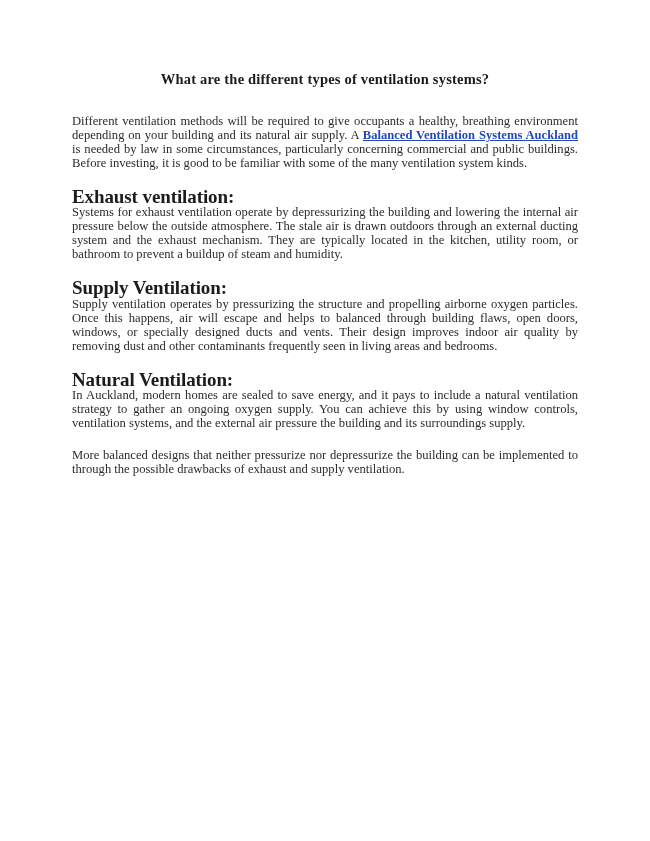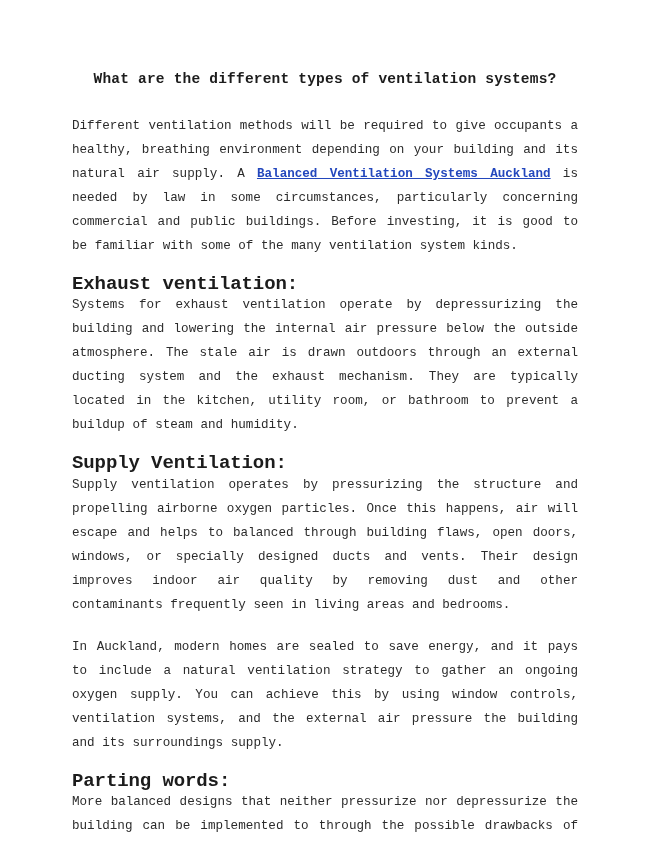--- a/index.html
+++ b/index.html
@@ -6,21 +6,21 @@
     margin: 0;
     padding: 0;
     background: #ffffff;
   }
   .page {
     position: relative;
     width: 650px;
     height: 841px;
     background: #ffffff;
     overflow: hidden;
-    font-family: Liberation Mono, monospace;
+    font-family: Liberation Serif, serif;
     color: #2b2b2b;
   }
   .content {
     position: absolute;
     left: 72px;
     top: 0;
     width: 506px;
   }
   .doc-title {
     margin: 0;
@@ -29,21 +29,21 @@
     font-weight: bold;
     text-align: center;
     letter-spacing: 0.2px;
     color: #1c1c1c;
     line-height: 1.25;
   }
   .para {
     margin: 0;
     padding: 0;
     font-size: 12.6px;
-    line-height: 24px;
+    line-height: 14px;
     text-align: justify;
     text-justify: inter-word;
     color: #2b2b2b;
   }
   .para-lead {
     margin-top: 26px;
   }
   .section-heading {
     margin: 0;
     padding: 0;
@@ -78,22 +78,22 @@
       <div class="section-heading">Exhaust ventilation:</div>
       <p class="para">Systems for exhaust ventilation operate by depressurizing the building and lowering the internal air pressure below the outside atmosphere. The stale air is drawn outdoors through an external ducting system and the exhaust mechanism. They are typically located in the kitchen, utility room, or bathroom to prevent a buildup of steam and humidity.</p>
     </div>
 
     <div class="section-block">
       <div class="section-heading">Supply Ventilation:</div>
       <p class="para">Supply ventilation operates by pressurizing the structure and propelling airborne oxygen particles. Once this happens, air will escape and helps to balanced through building flaws, open doors, windows, or specially designed ducts and vents. Their design improves indoor air quality by removing dust and other contaminants frequently seen in living areas and bedrooms.</p>
     </div>
 
     <div class="section-block">
+      <div class="section-heading">Natural Ventilation:</div>
       <p class="para">In Auckland, modern homes are sealed to save energy, and it pays to include a natural ventilation strategy to gather an ongoing oxygen supply. You can achieve this by using window controls, ventilation systems, and the external air pressure the building and its surroundings supply.</p>
     </div>
 
     <div class="section-block">
-      <div class="section-heading">Parting words:</div>
       <p class="para">More balanced designs that neither pressurize nor depressurize the building can be implemented to through the possible drawbacks of exhaust and supply ventilation.</p>
     </div>
 
   </div>
 </div>
 
 </body></html>

